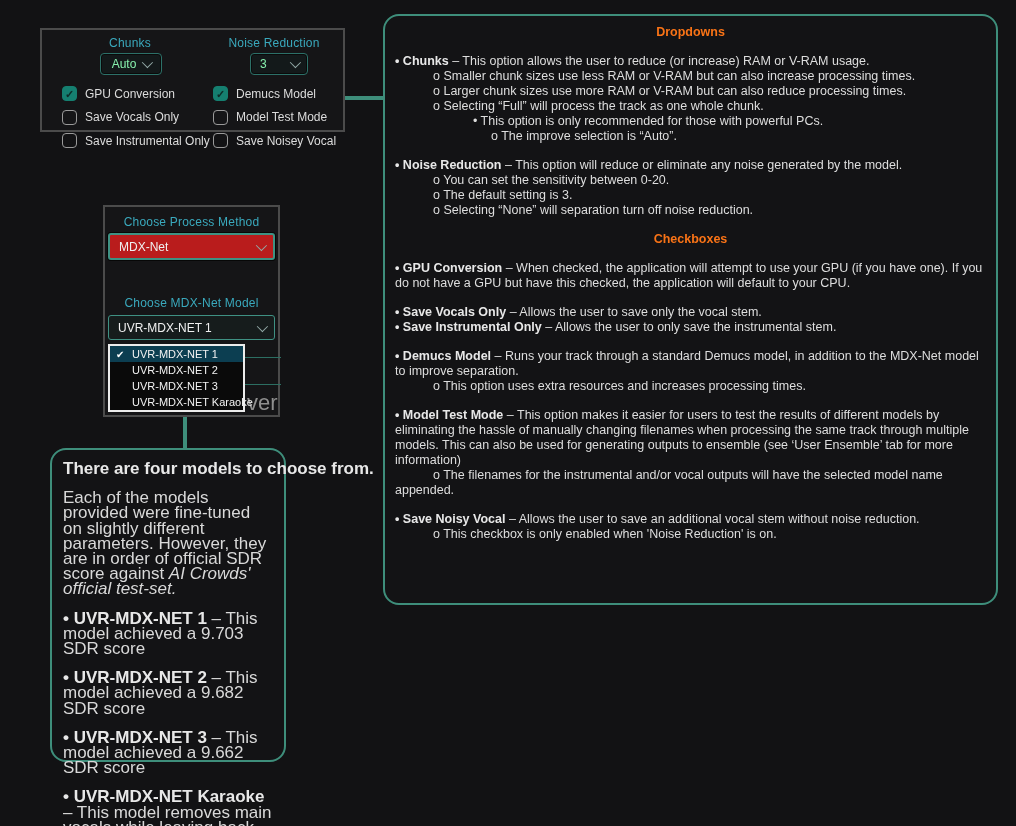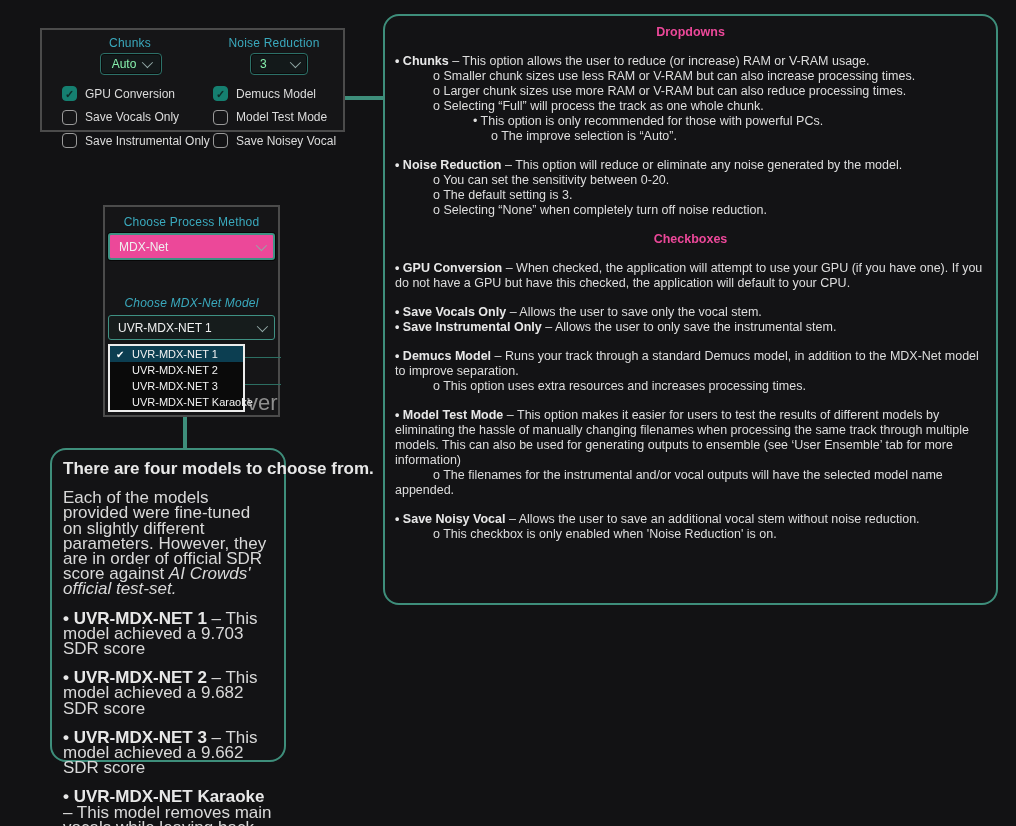--- a/index.html
+++ b/index.html
@@ -33,22 +33,22 @@
   .cb .tick::before{content:"✓";font-size:11px;color:#0d2c28;font-weight:bold;line-height:1;}
 
   
   .conn{position:absolute;background:#3e8e7b;}
   #conn-h{left:345px;top:96px;width:38px;height:4px;}
   #conn-v{left:183px;top:417px;width:4px;height:31px;}
 
   
   #process-panel{left:103px;top:205px;width:177px;height:212px;}
   #method-label{left:0;top:8px;width:100%;}
-  #model-label{left:0;top:89px;width:100%;font-style:italic;}
-  .big-select{position:absolute;background:#ec4899;border:2px solid #3f9183;border-radius:3px;
+  #model-label{left:0;top:89px;width:100%;}
+  .big-select{position:absolute;background:#b91c1c;border:2px solid #3f9183;border-radius:3px;
       display:flex;align-items:center;justify-content:space-between;padding:0 9px;
       font-size:12px;color:#f0f0f0;box-sizing:border-box;cursor:default;}
   #method-select{left:3px;top:26px;width:167px;height:27px;box-shadow:0 0 0 1px #070707;}
   #model-select{left:3px;top:108px;width:167px;height:25px;border-width:1px;background:#161c1c;}
   #mdx-list{position:absolute;left:3px;top:137px;width:137px;background:#0a0a0a;
       border:2px solid #ececec;box-sizing:border-box;z-index:5;}
   .dd-item{position:relative;height:16px;line-height:16px;font-size:11px;color:#f2f2f2;
       padding-left:22px;white-space:nowrap;cursor:default;}
   .dd-item.is-selected{background:#0c3e51;}
   .dd-item .dd-tick{display:none;position:absolute;left:6px;top:0;}
@@ -65,21 +65,21 @@
   .note-p{margin:0 0 14px 0;}
   .note-p:last-child{margin-bottom:0;}
   .note-p.head{white-space:nowrap;}
   .b{font-weight:bold;color:#e8e8e8;}
   .i{font-style:italic;}
 
   
   #help-panel{left:383px;top:14px;width:615px;height:591px;padding:9px 10px 8px 10px;
       font-size:12.5px;line-height:15px;color:#dedede;box-sizing:border-box;}
   .hl{min-height:15px;}
-  .hl.t-heading{text-align:center;font-weight:bold;color:#ec4899;}
+  .hl.t-heading{text-align:center;font-weight:bold;color:#f97316;}
   .hl.t-gap{height:14px;min-height:14px;}
 </style>
 </head>
 <body>
 
 <div id="stage" style="background: rgb(18, 18, 20);">
 
   <div id="options-panel" class="panel-gray">
     <div id="chunks-label" class="opt-label">Chunks</div>
     <div id="noise-label" class="opt-label">Noise Reduction</div>
@@ -210,21 +210,21 @@
       <div class="hl" style="text-indent: 96px;"><span class="b"></span><span>o The improve selection is “Auto”.</span></div>
 
       <div class="hl t-gap"><span class="b"></span><span></span></div>
 
       <div class="hl"><span class="b">• Noise Reduction </span><span>– This option will reduce or eliminate any noise generated by the model.</span></div>
 
       <div class="hl" style="text-indent: 38px;"><span class="b"></span><span>o You can set the sensitivity between 0-20.</span></div>
 
       <div class="hl" style="text-indent: 38px;"><span class="b"></span><span>o The default setting is 3.</span></div>
 
-      <div class="hl" style="text-indent: 38px;"><span class="b"></span><span>o Selecting “None” when completely turn off noise reduction.</span></div>
+      <div class="hl" style="text-indent: 38px;"><span class="b"></span><span>o Selecting “None” will separation turn off noise reduction.</span></div>
 
       <div class="hl t-gap"><span class="b"></span><span></span></div>
 
       <div class="hl t-heading"><span class="b"></span><span>Checkboxes</span></div>
 
       <div class="hl t-gap"><span class="b"></span><span></span></div>
 
       <div class="hl"><span class="b">• GPU Conversion </span><span>– When checked, the application will attempt to use your GPU (if you have one). If you do not have a GPU but have this checked, the application will default to your CPU.</span></div>
 
       <div class="hl t-gap"><span class="b"></span><span></span></div>

